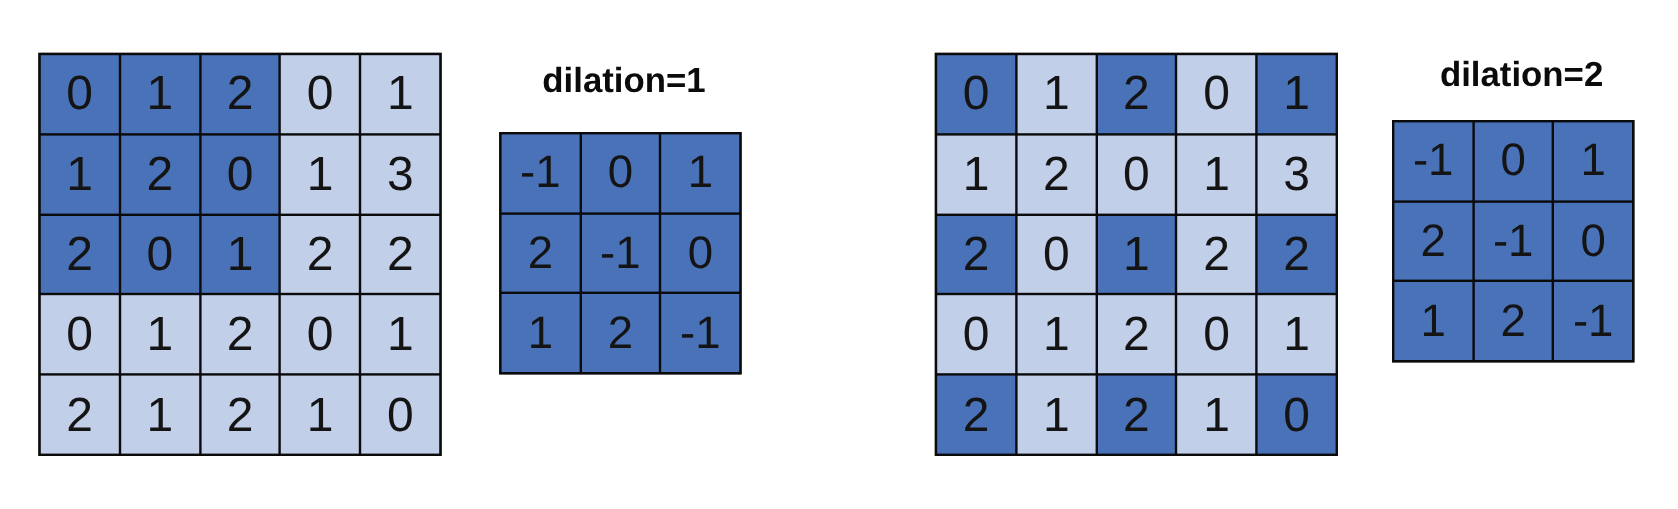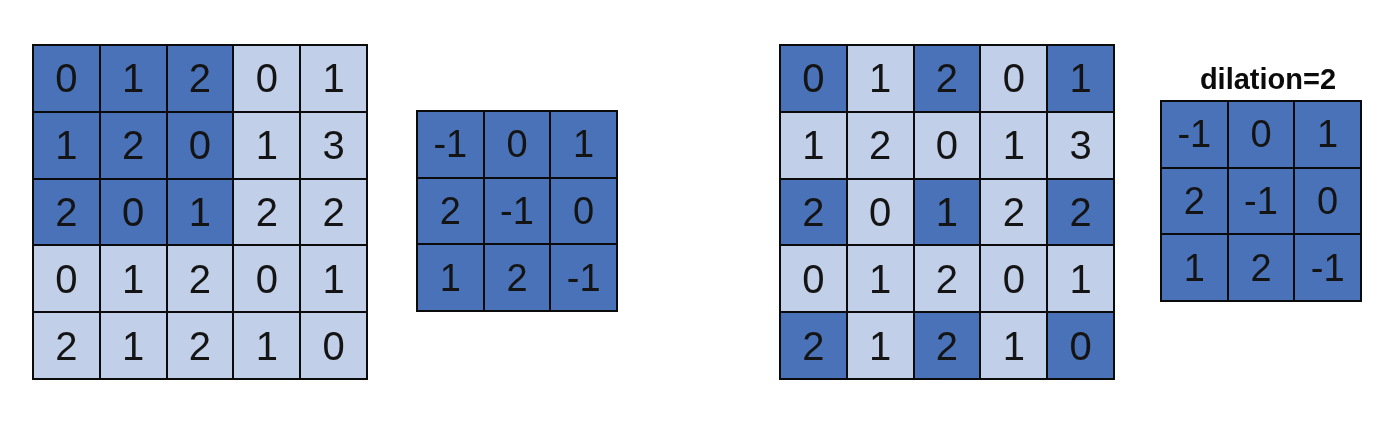--- a/index.html
+++ b/index.html
@@ -54,21 +54,21 @@
   .kernel-title {
     position: absolute;
     width: 240px;
     text-align: center;
     font-weight: bold;
     font-size: 29px;
     line-height: 1.1;
     color: #0b0b0b;
   }
   #kernel-title-left  { left: 400px;  top: 53px; }
-  #kernel-title-right { left: 1148px; top: 48px; margin-top: 16px; }
+  #kernel-title-right { left: 1148px; top: 48px; }
 </style>
 </head>
 <body>
 
 <div class="canvas">
 
   <div id="matrix-left" class="grid matrix-grid">
       <div class="cell dark">0</div>
       <div class="cell dark">1</div>
       <div class="cell dark">2</div>
@@ -89,20 +89,21 @@
       <div class="cell light">2</div>
       <div class="cell light">0</div>
       <div class="cell light">1</div>
       <div class="cell light">2</div>
       <div class="cell light">1</div>
       <div class="cell light">2</div>
       <div class="cell light">1</div>
       <div class="cell light">0</div>
     </div>
 
+  <div id="kernel-title-left" class="kernel-title">dilation=1</div>
 
   <div id="kernel-left" class="grid kernel-grid">
       <div class="cell dark">-1</div>
       <div class="cell dark">0</div>
       <div class="cell dark">1</div>
       <div class="cell dark">2</div>
       <div class="cell dark">-1</div>
       <div class="cell dark">0</div>
       <div class="cell dark">1</div>
       <div class="cell dark">2</div>

